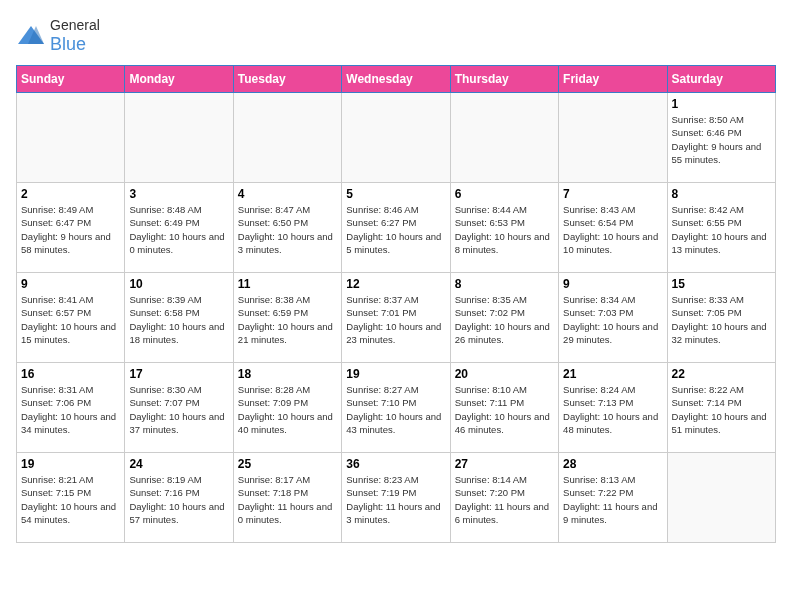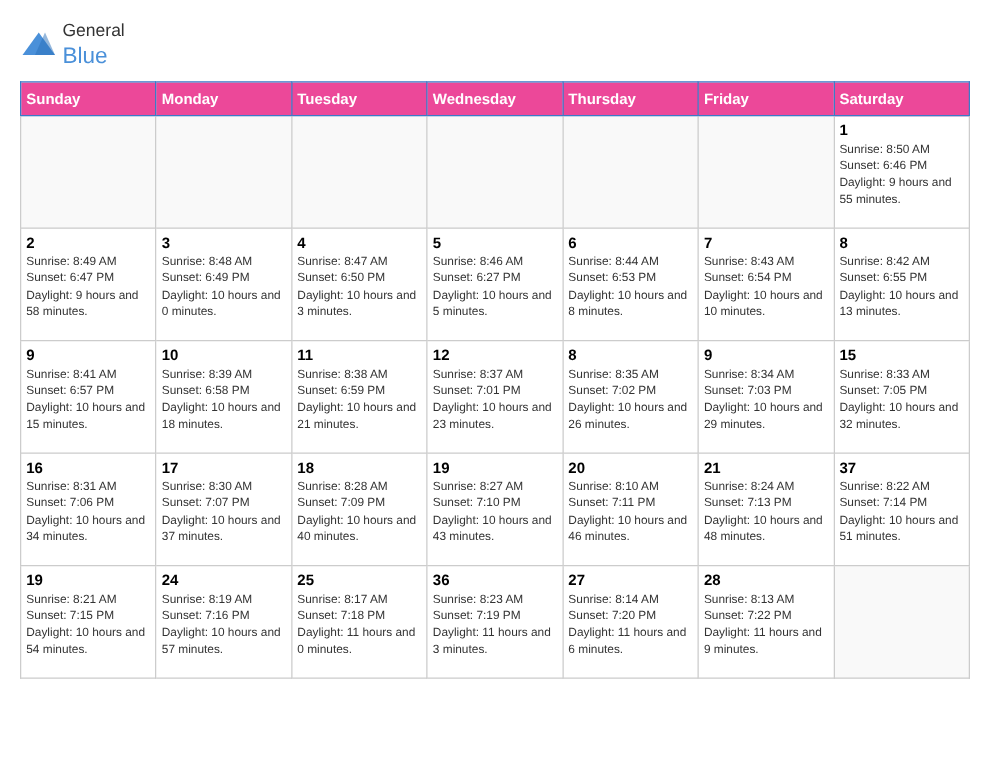--- a/index.html
+++ b/index.html
@@ -238,21 +238,21 @@
 Sunset: 7:11 PM
 Daylight: 10 hours and 46 minutes.</div>
         </td>
         <td>
           <div class="day-number">21</div>
           <div class="day-info">Sunrise: 8:24 AM
 Sunset: 7:13 PM
 Daylight: 10 hours and 48 minutes.</div>
         </td>
         <td>
-          <div class="day-number">37</div>
+          <div class="day-number">22</div>
           <div class="day-info">Sunrise: 8:22 AM
 Sunset: 7:14 PM
 Daylight: 10 hours and 51 minutes.</div>
         </td>
       </tr>
       <tr>
         <td>
           <div class="day-number">19</div>
           <div class="day-info">Sunrise: 8:21 AM
 Sunset: 7:15 PM

